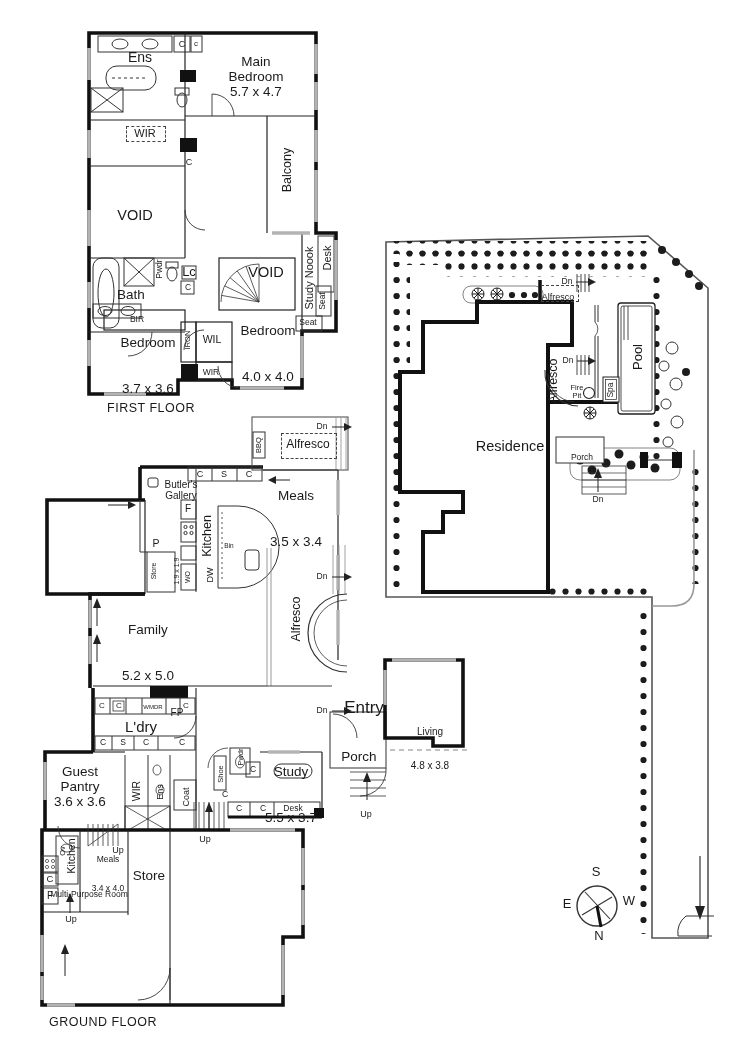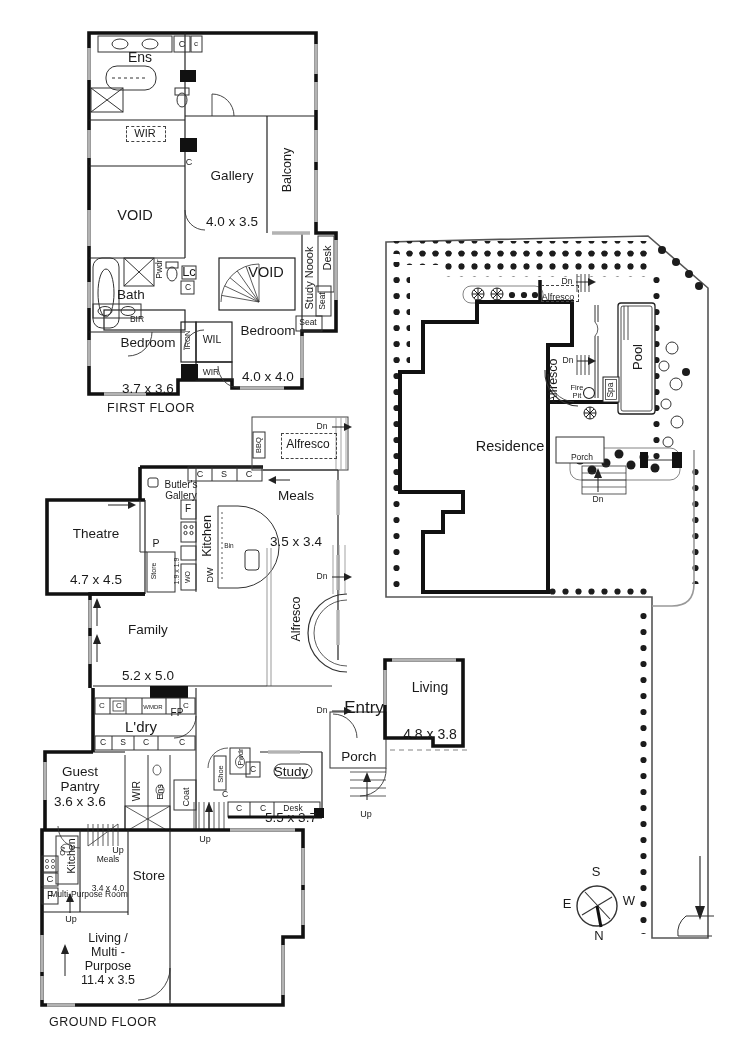--- a/index.html
+++ b/index.html
@@ -365,29 +365,29 @@
 
       <path d="M70,913 V900" stroke="#222" stroke-width="1"></path>
       <polygon points="66,902 74,902 70,893" fill="#222"></polygon>
       <path d="M65,976 V952" stroke="#222" stroke-width="1"></path>
       <polygon points="61,954 69,954 65,944" fill="#222"></polygon>
     </g>
   </g>
 </svg>
 
 <div class="lbl" style="left:140px;top:58px;font-size:14px">Ens</div>
+<div class="lbl room" style="left:256px;top:77px;font-size:13.5px;width:76px;white-space:normal">
+  <span>Main Bedroom</span>
+  <span class="dims">5.7 x 4.7</span>
+</div>
 <div class="lbl" style="left:182px;top:44px;font-size:9px">C</div>
 <div class="lbl" style="left:196px;top:44px;font-size:8px">c</div>
 <div class="dashbox" style="left:126px;top:126px;width:38px;height:14px"></div>
 <div class="lbl" style="left:145px;top:133px;font-size:11px">WIR</div>
 <div class="lbl rot" style="left:287px;top:170px;font-size:12.5px">Balcony</div>
-<div class="lbl room" style="left:232px;top:191px;font-size:13.5px">
-  <span>Gallery</span>
-  <span class="dims">4.0 x 3.5</span>
-</div>
 <div class="lbl" style="left:135px;top:215px;font-size:14.5px">VOID</div>
 <div class="lbl" style="left:131px;top:295px;font-size:13.5px">Bath</div>
 <div class="lbl rot" style="left:160px;top:269px;font-size:8.5px">Pwdr</div>
 <div class="lbl" style="left:189px;top:272px;font-size:13px">Lc</div>
 <div class="lbl" style="left:188px;top:288px;font-size:8.5px">C</div>
 <div class="lbl" style="left:189px;top:162px;font-size:9px">C</div>
 <div class="lbl" style="left:137px;top:320px;font-size:8.5px">BIR</div>
 <div class="lbl room" style="left:148px;top:358px;font-size:13.5px">
   <span>Bedroom</span>
   <span class="dims">3.7 x 3.6</span>
@@ -438,32 +438,28 @@
   <span>Meals</span>
   <span class="dims">3.5 x 3.4</span>
 </div>
 <div class="lbl" style="left:322px;top:577px;font-size:8.5px">Dn</div>
 <div class="lbl" style="left:156px;top:544px;font-size:10.5px">P</div>
 <div class="lbl rot room" style="left:161px;top:571px;font-size:7px">
   <span>Store</span>
   <span class="dims">1.9 x 1.9</span>
 </div>
 <div class="lbl rot" style="left:188px;top:577px;font-size:7px">WO</div>
-<div class="lbl room" style="left:96px;top:549px;font-size:13.5px">
-  <span>Theatre</span>
-  <span class="dims">4.7 x 4.5</span>
-</div>
 <div class="lbl room" style="left:148px;top:645px;font-size:13.5px">
   <span>Family</span>
   <span class="dims">5.2 x 5.0</span>
 </div>
 <div class="lbl rot" style="left:296px;top:619px;font-size:12.5px">Alfresco</div>
 <div class="lbl" style="left:322px;top:711px;font-size:8.5px">Dn</div>
 <div class="lbl" style="left:364px;top:708px;font-size:17px">Entry</div>
-<div class="lbl room" style="left:430px;top:704px;font-size:14px">
+<div class="lbl room" style="left:430px;top:743px;font-size:10px">
   <span>Living</span>
   <span class="dims">4.8 x 3.8</span>
 </div>
 <div class="lbl" style="left:359px;top:757px;font-size:13.5px">Porch</div>
 <div class="lbl" style="left:366px;top:814px;font-size:9px">Up</div>
 <div class="lbl" style="left:177px;top:713px;font-size:10px">FP</div>
 <div class="lbl" style="left:102px;top:706px;font-size:8px">C</div>
 <div class="lbl" style="left:119px;top:706px;font-size:8px">C</div>
 <div class="lbl" style="left:153px;top:707px;font-size:6px">WMDR</div>
 <div class="lbl" style="left:186px;top:706px;font-size:8px">C</div>
@@ -496,19 +492,15 @@
 <div class="lbl" style="left:50px;top:879px;font-size:9.5px">C</div>
 <div class="lbl" style="left:50px;top:896px;font-size:10px">F</div>
 <div class="lbl" style="left:118px;top:850px;font-size:9px">Up</div>
 <div class="lbl room" style="left:108px;top:869px;font-size:8.5px">
   <span>Meals</span>
   <span class="dims">3.4 x 4.0</span>
 </div>
 <div class="lbl" style="left:89px;top:895px;font-size:8.5px;width:92px;white-space:normal">Multi-Purpose Room</div>
 <div class="lbl" style="left:71px;top:919px;font-size:9px">Up</div>
 <div class="lbl" style="left:149px;top:876px;font-size:13.5px">Store</div>
-<div class="lbl room" style="left:108px;top:959px;font-size:12.5px;width:66px;white-space:normal">
-  <span>Living / Multi - Purpose</span>
-  <span class="dims">11.4 x 3.5</span>
-</div>
 <div class="lbl cap" style="left:103px;top:1022px;font-size:12.5px">GROUND FLOOR</div>
 
 </div>
 
 </body></html>

